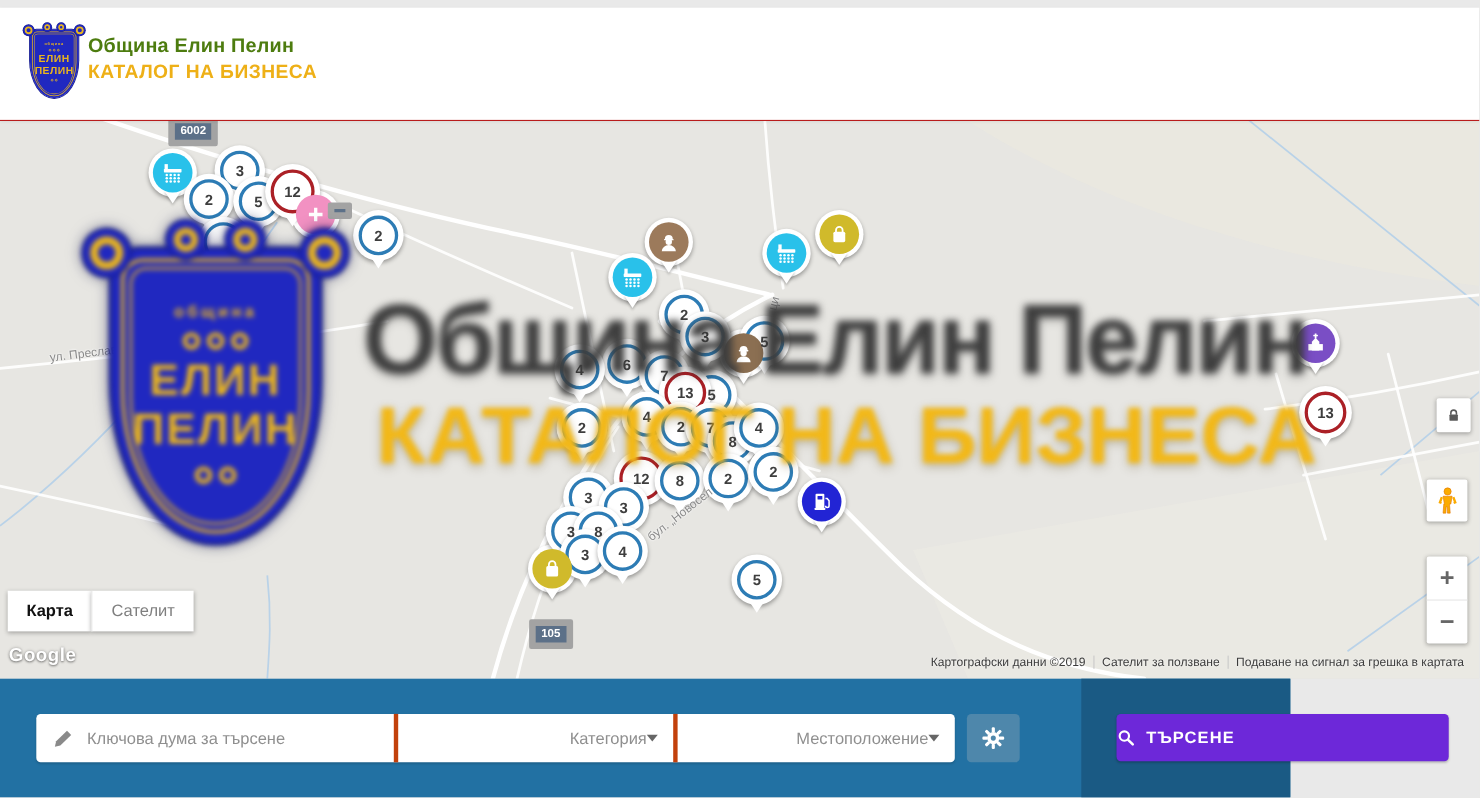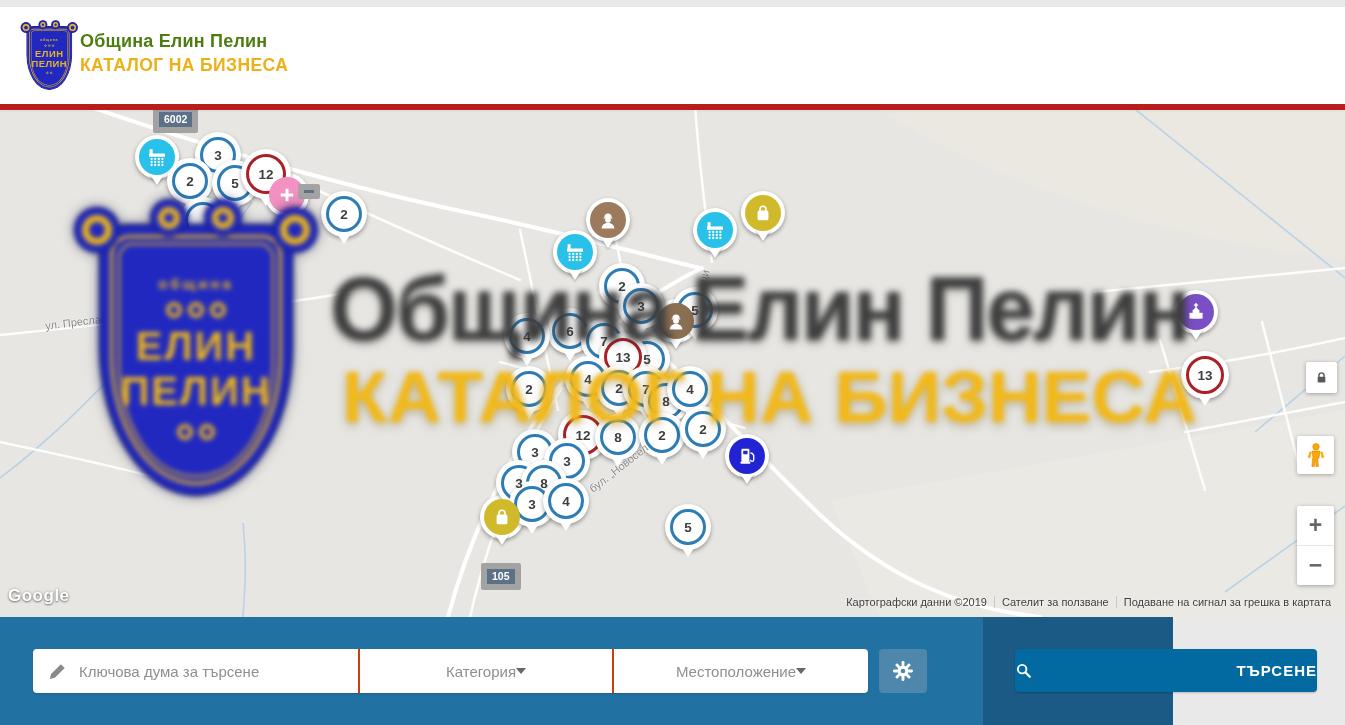--- a/index.html
+++ b/index.html
@@ -2,21 +2,21 @@
 <html><head>
 <meta charset="utf-8">
 <style>
   * { margin:0; padding:0; box-sizing:border-box; }
   html,body { width:1345px; height:725px; overflow:hidden; background:#e9e9e9;
               font-family:"Liberation Sans", sans-serif; }
   .page { position:relative; width:1345px; height:725px; }
 
   
   .header { position:absolute; top:7px; left:0; right:0; height:103px; background:#fff;
-            border-bottom:6px solid #b91c1c; box-shadow:0 1px 3px rgba(0,0,0,.06); z-index:60; }
+            border-bottom:1px solid #b91c1c; box-shadow:0 1px 3px rgba(0,0,0,.06); z-index:60; }
   .logo-wrap { position:absolute; left:22px; top:17px; width:54px; height:70px; }
   .brand { position:absolute; left:80px; top:24px; }
   .brand-title { font-size:18px; font-weight:bold; color:#4d7c0f; letter-spacing:.2px; }
   .brand-sub { font-size:17.5px; font-weight:bold; color:#eeb017; letter-spacing:.4px; margin-top:3px; }
   .nav { position:absolute; right:26px; top:0; height:103px; display:flex; align-items:center; gap:37px; }
   .nav-item { font-size:15.5px; font-weight:bold; color:#32323a; letter-spacing:-0.2px; cursor:pointer; white-space:nowrap; }
 
   
   .crest { position:relative; width:232px; height:292px; }
   .crest .shield { position:absolute; left:22px; top:12px; width:188px; height:266px;
@@ -117,31 +117,31 @@
   .bottom { position:absolute; left:0; top:617px; width:1173px; height:108px; background:#2271a3; z-index:50;padding-left:40px; }
   .bottom-right { position:absolute; left:983px; top:0; bottom:0; right:0; background:#1a5a84; }
   .search-bar { position:absolute; left:33px; top:32px; width:835px; height:44px; background:#fff;
                 border-radius:4px; display:flex; box-shadow:0 1px 2px rgba(0,0,0,.15); }
   .field { display:flex; align-items:center; height:100%; }
   .field-keyword { width:325px; padding-left:15px; }
   .field-keyword svg { width:19px; height:19px; margin-right:12px; flex:none; }
   .field-keyword input { border:none; outline:none; width:100%; font-size:15px; color:#555;
                          font-family:"Liberation Sans",sans-serif; }
   .field-keyword input::placeholder { color:#8f8f8f; opacity:1; }
-  .field-select { border-left:2px solid #c2410c; padding:0 14px; justify-content:center; cursor:pointer; }
+  .field-select { border-left:4px solid #c2410c; padding:0 14px; justify-content:flex-end; cursor:pointer; }
   .field-category { width:254px; }
   .field-location { width:256px; }
   .field-select .ph { font-size:15px; color:#8f8f8f; }
   .caret { width:0; height:0; border-left:5px solid transparent; border-right:5px solid transparent;
            border-top:6px solid #666; }
   .gear-btn { position:absolute; left:879px; top:32px; width:48px; height:44px; background:#4e87ab;
               border-radius:4px; display:flex; align-items:center; justify-content:center; cursor:pointer; }
   .gear-btn svg { width:22px; height:22px; }
-  .search-btn { position:absolute; left:1015px; top:32px; width:302px; height:43px; background:#0369a1;
-                border:none; border-radius:4px; display:flex; align-items:center; justify-content:space-between;
+  .search-btn { position:absolute; left:1015px; top:32px; width:302px; height:43px; background:#6d28d9;
+                border:none; border-radius:4px; display:flex; align-items:center; justify-content:flex-start;
                 gap:10px; cursor:pointer; color:#fff; font-size:15px; font-weight:bold; letter-spacing:1px;
                 font-family:"Liberation Sans",sans-serif; box-shadow:0 1px 2px rgba(0,0,0,.2); }
   .search-btn svg { width:17px; height:17px; }
 </style>
 </head>
 <body>
 
 <svg width="0" height="0" style="position:absolute">
   <defs>
     <symbol id="i-factory" viewBox="0 0 20 20">
@@ -509,20 +509,24 @@
                   <i></i>
                 </div>
             </div>
           </div>
         </div>
       </div>
       <div class="wm-title">Община Елин Пелин</div>
       <div class="wm-sub">КАТАЛОГ НА БИЗНЕСА</div>
     </div>
 
+    <div class="maptype">
+      <div class="maptype-btn active">Карта</div>
+      <div class="maptype-btn inactive">Сателит</div>
+    </div>
     <div class="glogo">Google</div>
     <div class="attribution">
       <span>Картографски данни ©2019</span>
       <span class="link">Сателит за ползване</span>
       <span class="link">Подаване на сигнал за грешка в картата</span>
     </div>
     <div class="ctrl lock-tile">
       <svg>
           <use href="#i-lock"></use>
         </svg>

